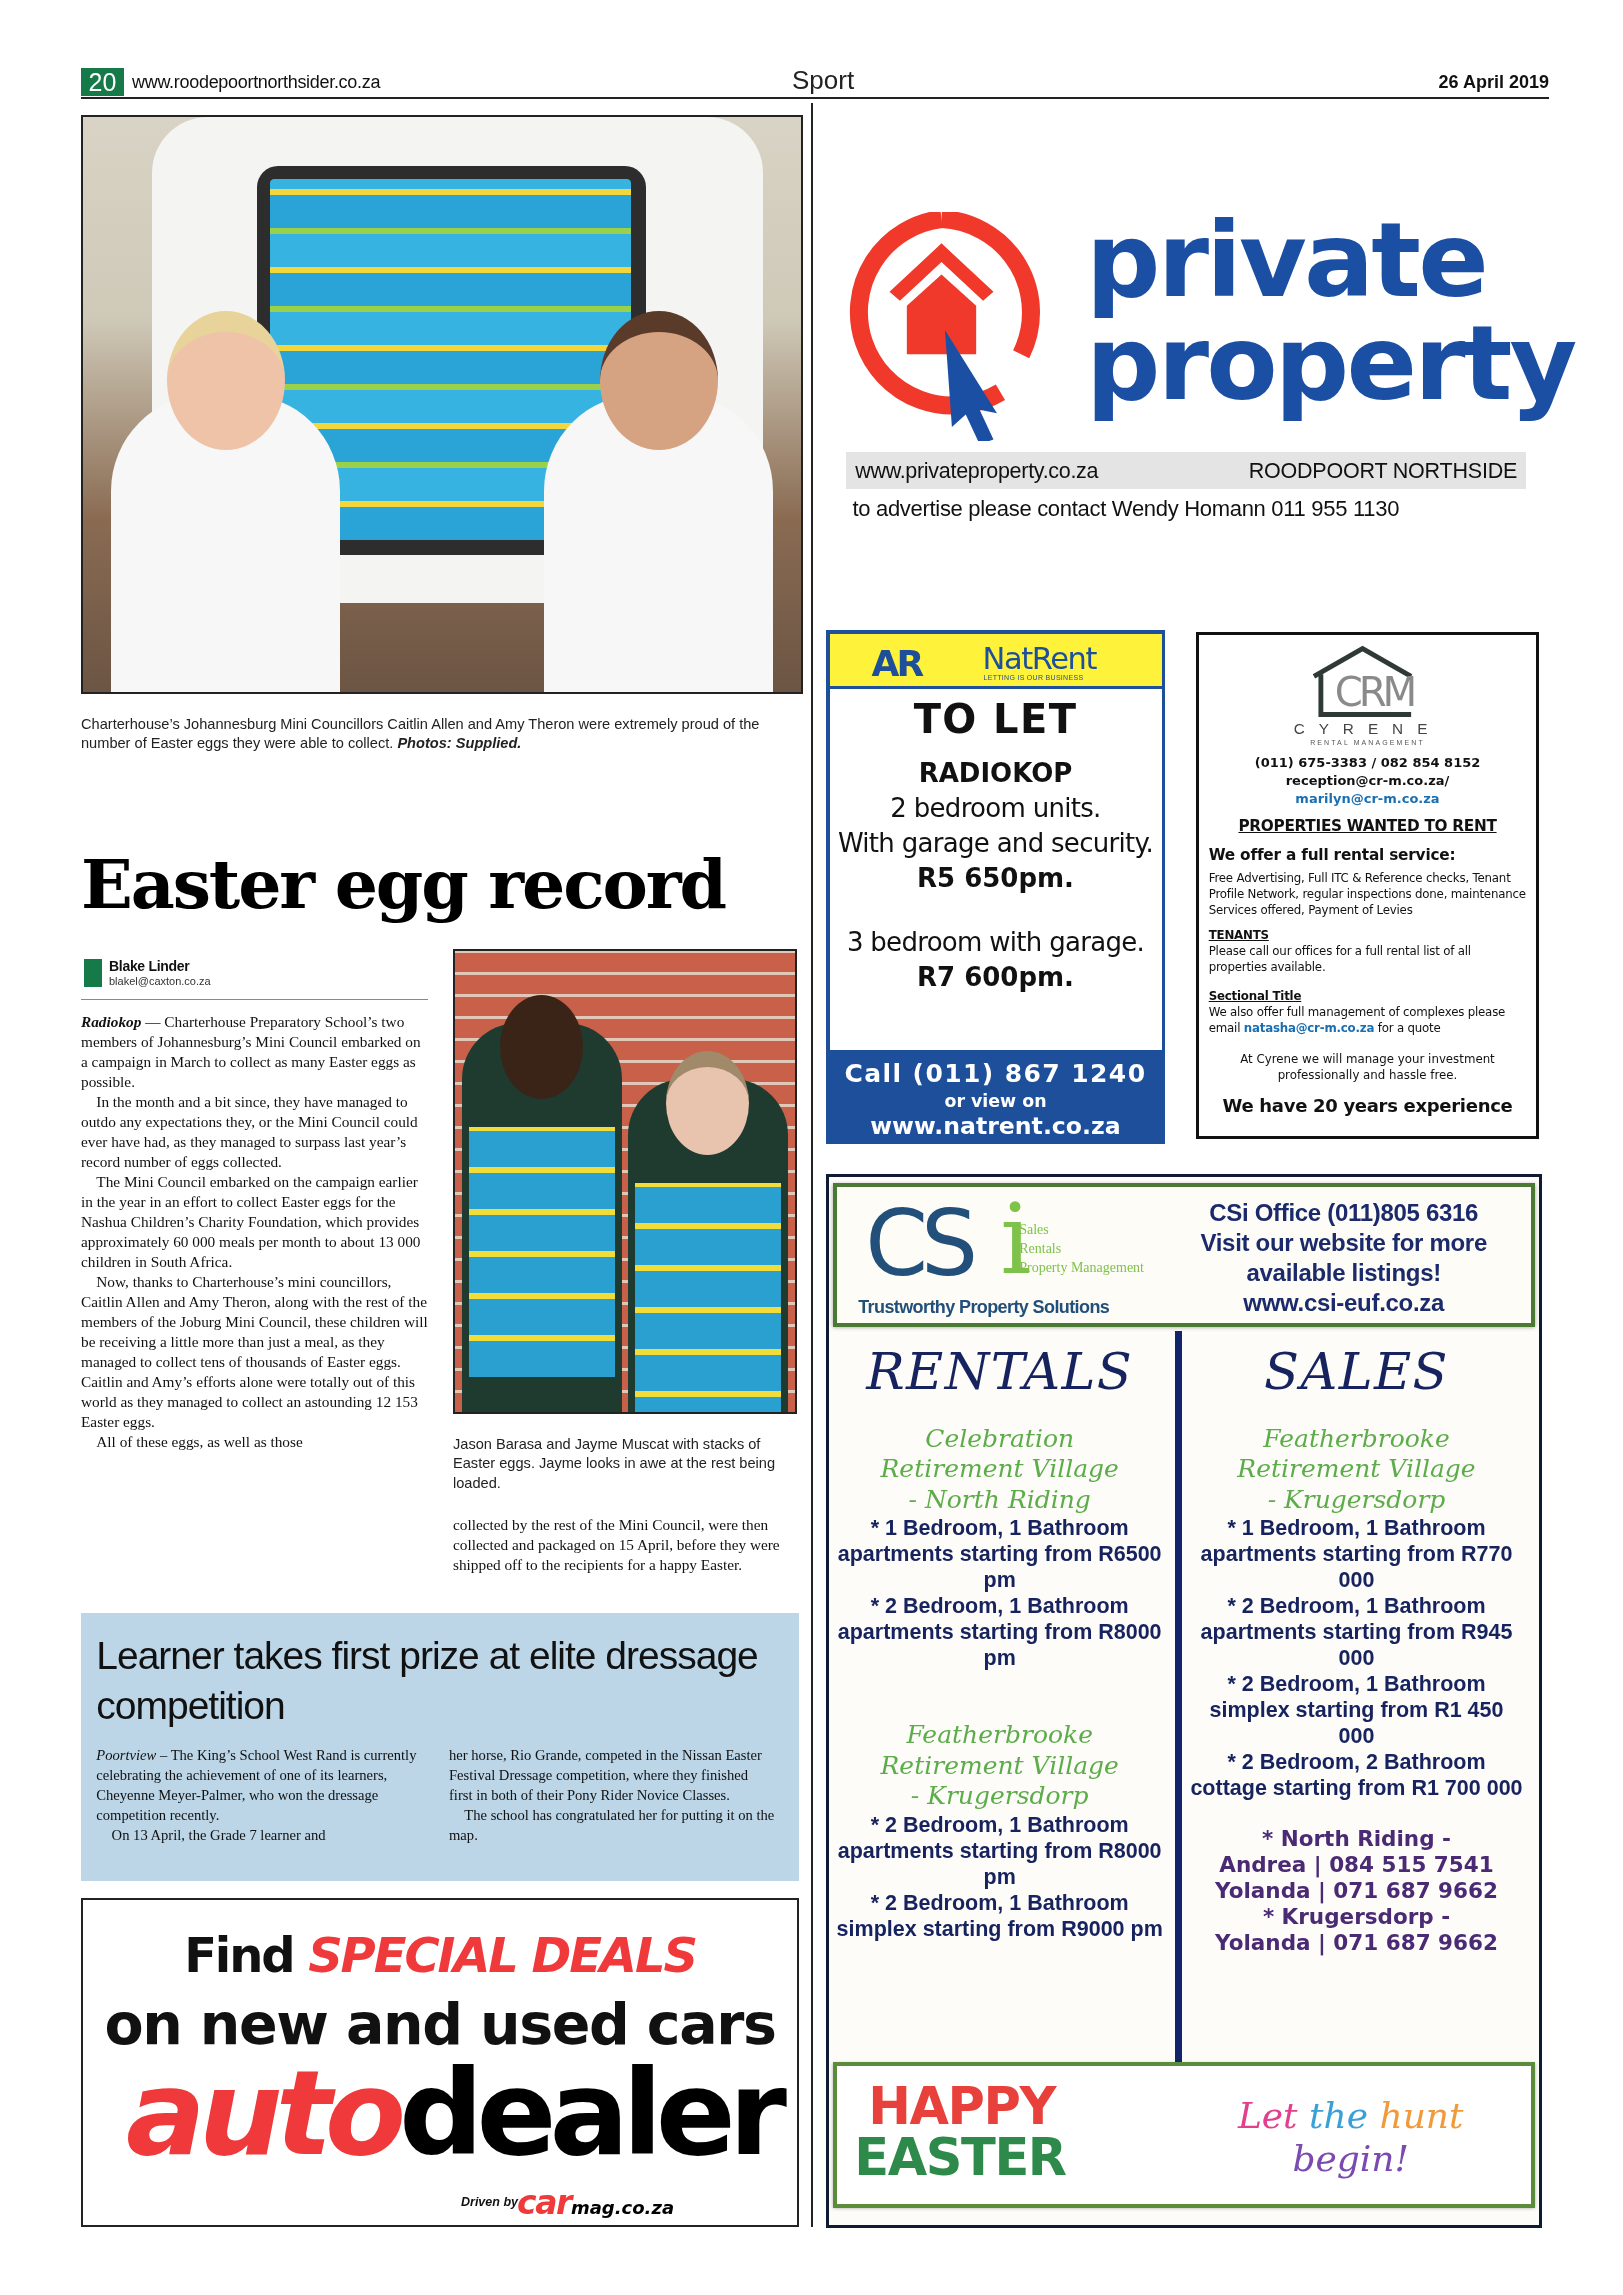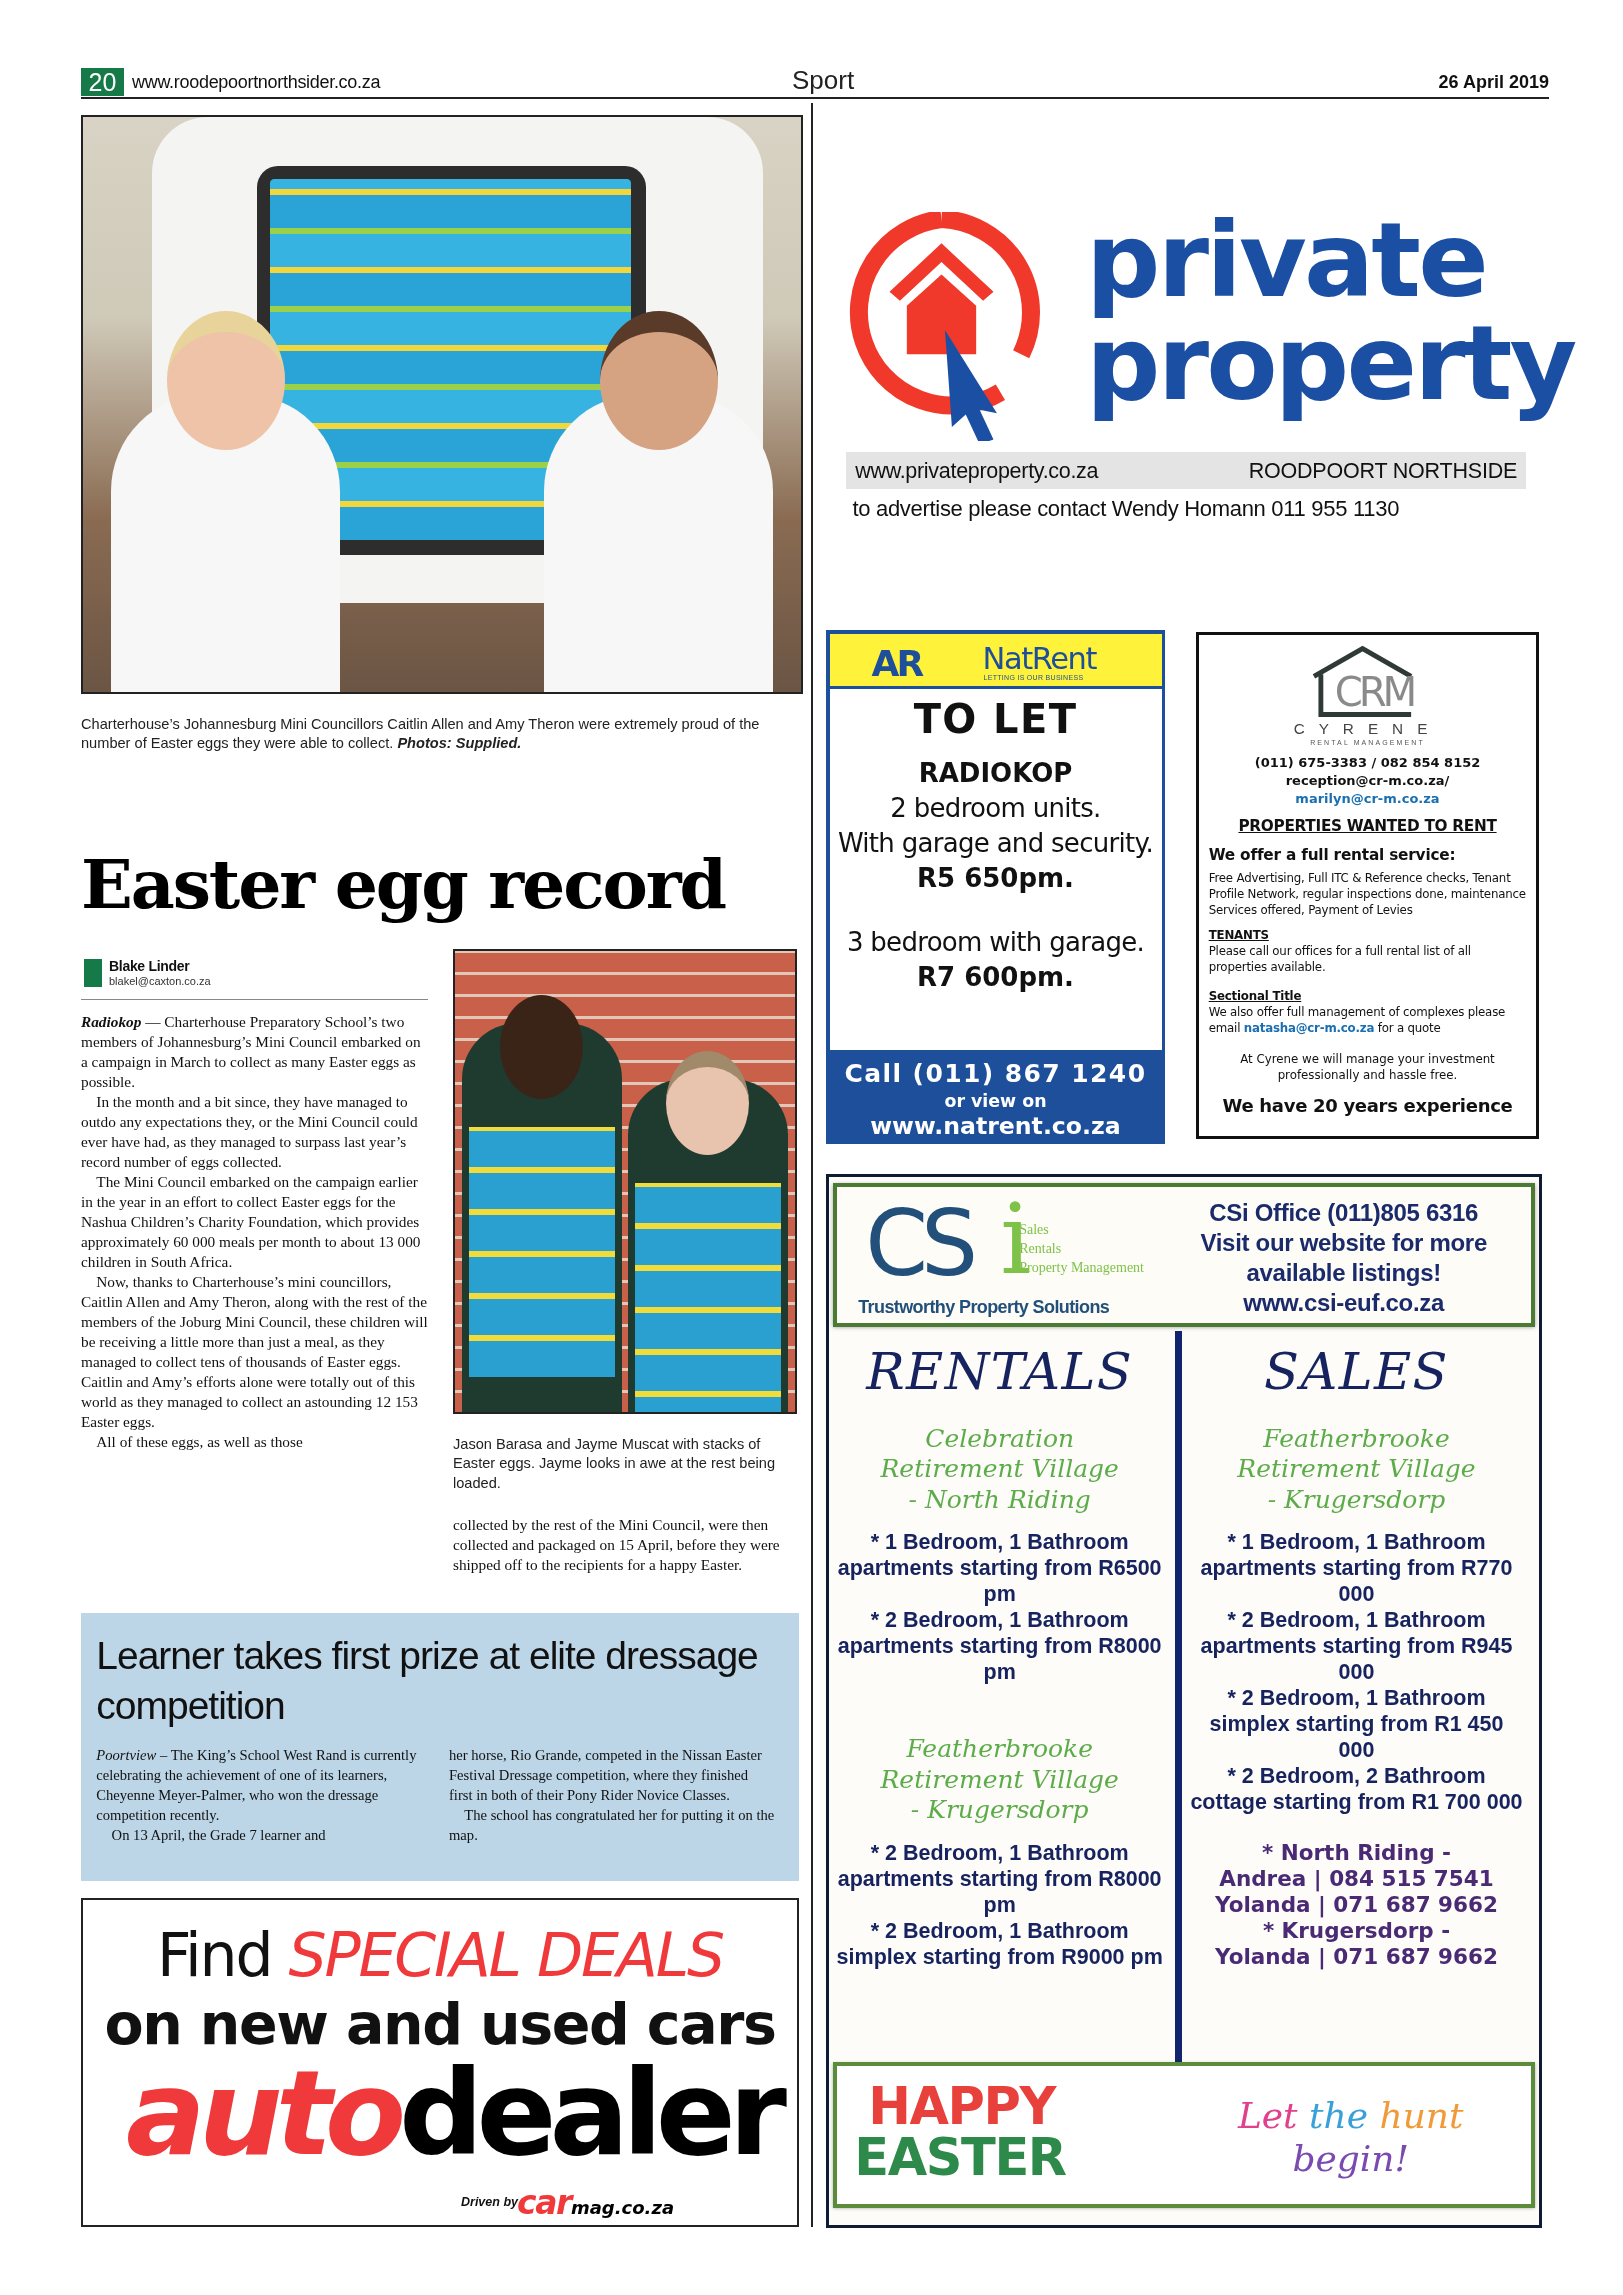--- a/index.html
+++ b/index.html
@@ -57,21 +57,21 @@
   
   .dressage { position: absolute; left: 81px; top: 1613px; width: 718px; height: 268px; background: #bcd6e7; }
   .dressage h2 { position: absolute; left: 15.3px; top: 18px; width: 666px; font-family: "Liberation Sans", sans-serif; font-weight: normal; font-size: 39px; line-height: 50px; letter-spacing: -1px; color: #111; }
   .dressage .dcol { position: absolute; top: 132px; width: 326px; font-family: "Liberation Serif", serif; font-size: 14.6px; line-height: 20px; color: #111; }
   .dressage .dcol.l { left: 15.3px; } .dressage .dcol.r { left: 368px; }
   .dressage .dateline { font-style: italic; }
   .dressage p.ind { text-indent: 15.3px; }
 
   
   .autoad { position: absolute; left: 81px; top: 1898px; width: 718px; height: 329px; border: 2.1px solid #222; background: #fff; }
-  .autoad .l1 { position: absolute; left: 0; width: 100%; top: 21px; text-align: center; font-family: "DejaVu Sans", sans-serif; font-weight: normal; font-size: 60px; letter-spacing: -2.1px; line-height: 69px; }
+  .autoad .l1 { position: absolute; left: 0; width: 100%; top: 21px; text-align: center; font-family: "DejaVu Sans", sans-serif; font-weight: bold; font-size: 48px; letter-spacing: -2.1px; line-height: 69px; }
   .autoad .l1 .red { color: #f0393a; font-style: italic; }
   .autoad .l2 { position: absolute; left: 0; width: 100%; top: 90px; text-align: center; font-family: "DejaVu Sans", sans-serif; font-weight: bold; font-size: 57px; letter-spacing: -1.4px; line-height: 69px; }
   .autoad .brand { position: absolute; left: 43px; top: 147px; font-family: "DejaVu Sans", sans-serif; font-weight: bold; font-size: 118px; letter-spacing: -7px; line-height: 132px; }
   .autoad .brand .auto { color: #f0393a; font-style: italic; }
   .autoad .brand .dealer { color: #000; }
   .autoad .driven { position: absolute; left: 378px; top: 295px; font-size: 12.5px; font-style: italic; font-weight: bold; }
   .autoad .carmag { position: absolute; left: 434px; top: 283px; font-family: "DejaVu Sans", sans-serif; font-weight: bold; font-style: italic; font-size: 33px; letter-spacing: -1.4px; }
   .autoad .carmag .car { color: #f0393a; }
   .autoad .carmag .mag { color: #000; font-size: 18px; letter-spacing: 0; }
 
@@ -129,21 +129,21 @@
   .csi .i { position: absolute; left: 163px; top: 4.2px; font-family: "DejaVu Serif", serif; font-size: 97px; color: #7fc24a; line-height: 97px; }
   .csi .tags { position: absolute; left: 182px; top: 33px; font-family: "Liberation Serif", serif; font-size: 14px; color: #7fc24a; line-height: 19px; }
   .csi .trust { position: absolute; left: 21px; top: 110px; font-family: "Liberation Sans", sans-serif; font-weight: bold; font-size: 18px; color: #22507a; letter-spacing: -0.6px; }
   .csi .office { position: absolute; left: 333px; top: 11px; width: 347px; text-align: center; font-family: "Liberation Sans", sans-serif; font-weight: bold; font-size: 24px; line-height: 30px; color: #1b2a6b; letter-spacing: -0.3px; }
   .csi .vdiv { position: absolute; left: 346px; top: 154px; width: 7px; height: 864px; background: #12246b; }
   .csi .sect { position: absolute; width: 333px; text-align: center; }
   .csi .sect.r1 { left: 4.2px; top: 154px; } .csi .sect.r2 { left: 361px; top: 154px; }
   .csi .big { font-family: "DejaVu Serif", serif; font-style: italic; font-size: 51px; color: #16235e; letter-spacing: 1.4px; line-height: 69px; margin-top: 5.6px; }
   .csi .vill { font-family: "DejaVu Serif", serif; font-style: italic; font-size: 25px; line-height: 30.5px; color: #5dac4a; margin-top: 18px; }
   .csi .vill.second { margin-top: 49px; }
-  .csi .item { font-family: "Liberation Sans", sans-serif; font-weight: bold; font-size: 21.5px; line-height: 26px; color: #16235e; margin-top: 14px; }
+  .csi .item { font-family: "Liberation Sans", sans-serif; font-weight: bold; font-size: 21.5px; line-height: 26px; color: #16235e; }
   .csi .item + .item { margin-top: 0; }
   .csi .contacts { font-family: "DejaVu Sans", sans-serif; font-weight: bold; font-size: 21.5px; line-height: 26px; color: #4a2a74; margin-top: 25px; }
   .csi .easter { position: absolute; left: 4.2px; top: 885px; width: 702px; height: 146px; border: 4.2px solid #5b8c3c; background: #fff; box-shadow: 0 0.7px 3.5px rgba(0,0,0,0.3); }
   .csi .happy { position: absolute; left: 31px; top: 15.3px; font-family: "DejaVu Sans", sans-serif; font-weight: bold; font-size: 51px; line-height: 51px; letter-spacing: -1.4px; }
   .csi .happy .r2 { display:block; margin-left: -14px; }
   .csi .hunt { position: absolute; left: 361px; top: 28px; width: 305px; text-align: center; font-family: "DejaVu Serif", serif; font-style: italic; font-size: 36px; line-height: 43px; }
 </style>
 </head>
 <body>
 

